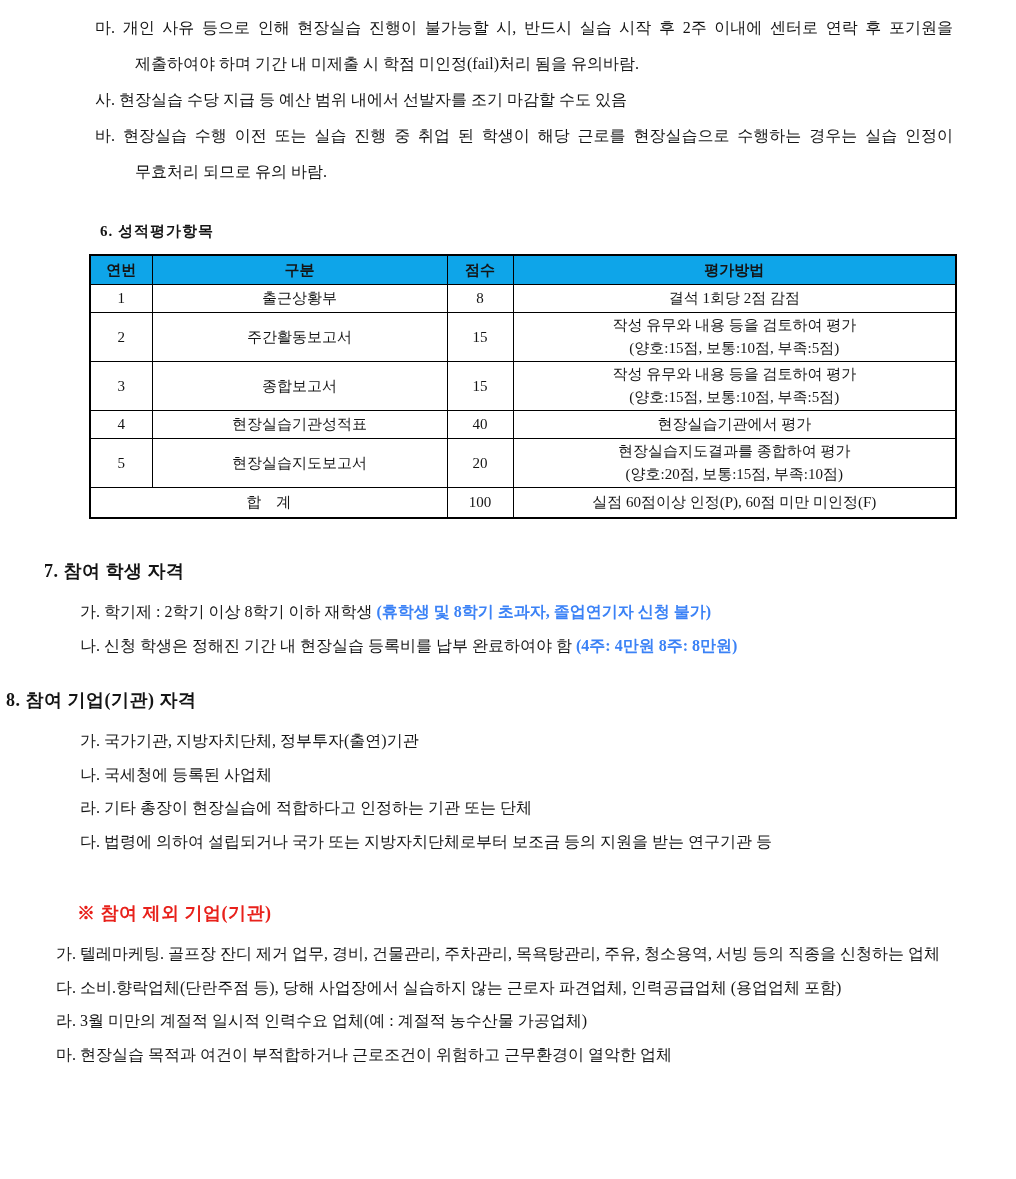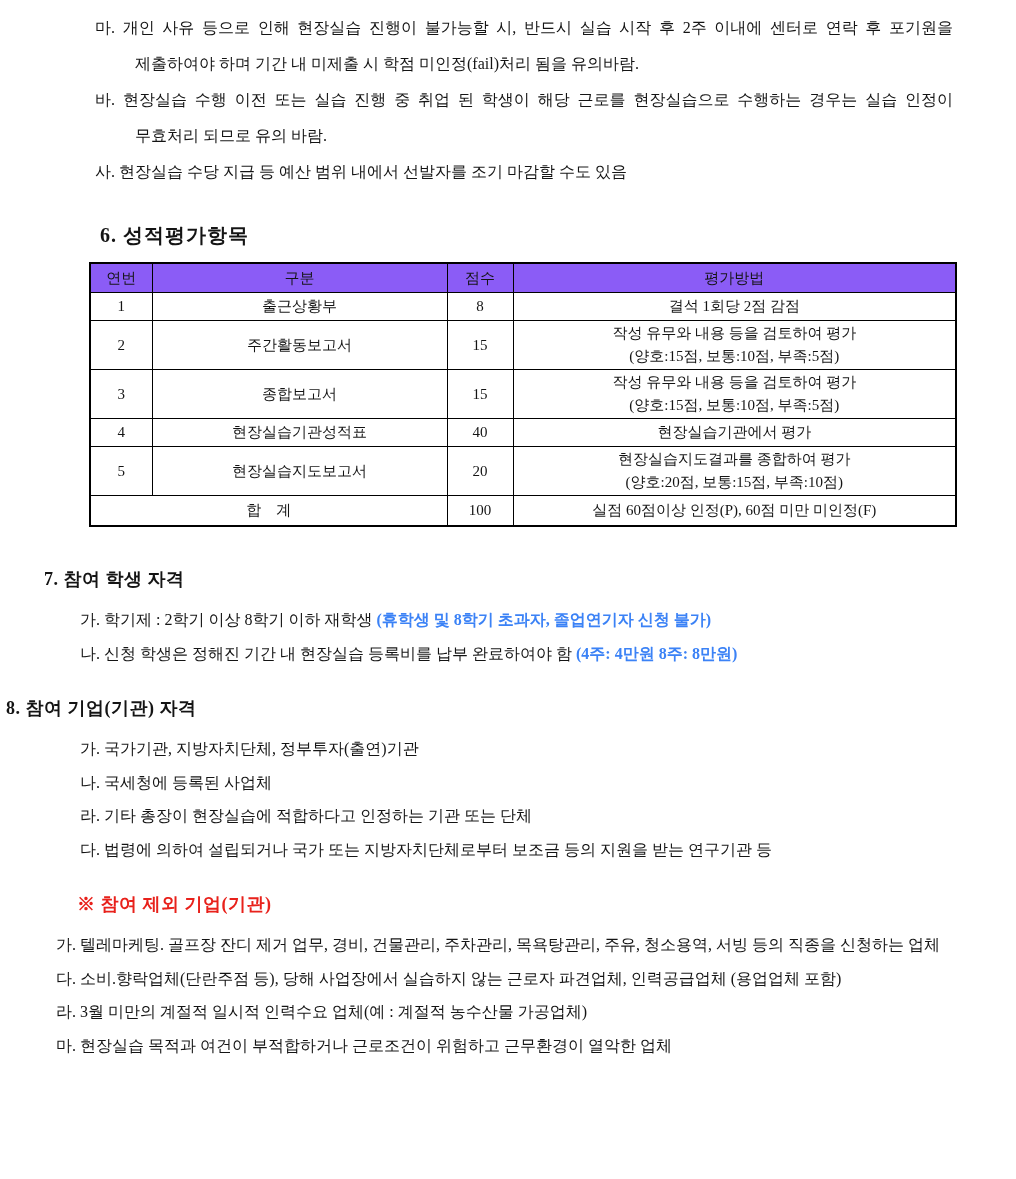--- a/index.html
+++ b/index.html
@@ -9,57 +9,57 @@
     overflow:hidden;
   }
   .page{padding-top:8px;}
 
   
   .top-list{margin:2px 63px 0 95px;}
   .hang{margin:0;text-align:justify;font-size:16px;word-break:keep-all;}
   .top-list .hang{line-height:36px;padding-left:40px;text-indent:-40px;}
 
   
-  .h-sec6{margin:32px 0 13px 100px;font-size:20px;font-weight:bold;letter-spacing:1px;}
+  .h-sec6{margin:32px 0 13px 100px;font-size:15px;font-weight:bold;letter-spacing:1px;}
   table.grade{margin-left:89px;width:866px;border-collapse:collapse;border:2px solid #000;font-size:15px;table-layout:fixed;}
   .grade th,.grade td{border:1px solid #000;text-align:center;padding:1px 4px;line-height:23px;vertical-align:middle;word-break:keep-all;}
-  .grade thead th{background:#8b5cf6;font-weight:normal;height:26px;}
+  .grade thead th{background:#0ea5e9;font-weight:bold;height:26px;}
   .grade tr.one td{height:25px;}
   .grade tr.total td{height:27px;}
 
   
   .h-sec{font-size:18px;font-weight:bold;margin:0 0 12px 72px;letter-spacing:0.5px;}
   .mt40{margin-top:40px;margin-left:44px;}
   .mt26{margin-top:26px;margin-left:6px;}
   .sub-list{margin:0 63px 0 80px;}
   .sub-list .hang{line-height:33.5px;padding-left:32px;text-indent:-32px;}
   .red{color:#3b82f6;font-weight:bold;}
 
   
-  .h-ex{font-size:18px;font-weight:bold;color:#e8211b;margin:26px 0 12px 77px;letter-spacing:0.5px;}
+  .h-ex{font-size:18px;font-weight:bold;color:#e8211b;margin:43px 0 12px 77px;letter-spacing:0.5px;}
   .ex-list{margin:0 63px 0 56px;}
   .ex-list .hang{line-height:33.5px;padding-left:34px;text-indent:-34px;}
 </style>
 </head>
 <body>
 
 <div class="page">
 
   <section class="top-list">
     <p class="hang">
       <span>마.</span>
       <span>개인 사유 등으로 인해 현장실습 진행이 불가능할 시, 반드시 실습 시작 후 2주 이내에 센터로 연락 후 포기원을 제출하여야 하며 기간 내 미제출 시 학점 미인정(fail)처리 됨을 유의바람.</span>
     </p>
     <p class="hang">
+      <span>사.</span>
+      <span>현장실습 수당 지급 등 예산 범위 내에서 선발자를 조기 마감할 수도 있음</span>
+    </p>
+    <p class="hang">
       <span>바.</span>
       <span>현장실습 수행 이전 또는 실습 진행 중 취업 된 학생이 해당 근로를 현장실습으로 수행하는 경우는 실습 인정이 무효처리 되므로 유의 바람.</span>
-    </p>
-    <p class="hang">
-      <span>사.</span>
-      <span>현장실습 수당 지급 등 예산 범위 내에서 선발자를 조기 마감할 수도 있음</span>
     </p>
   </section>
 
   <h2 class="h-sec6">6. 성적평가항목</h2>
 
   <table class="grade">
     <colgroup>
       <col style="width:62px">
         <col style="width:295px">
         <col style="width:66px">

